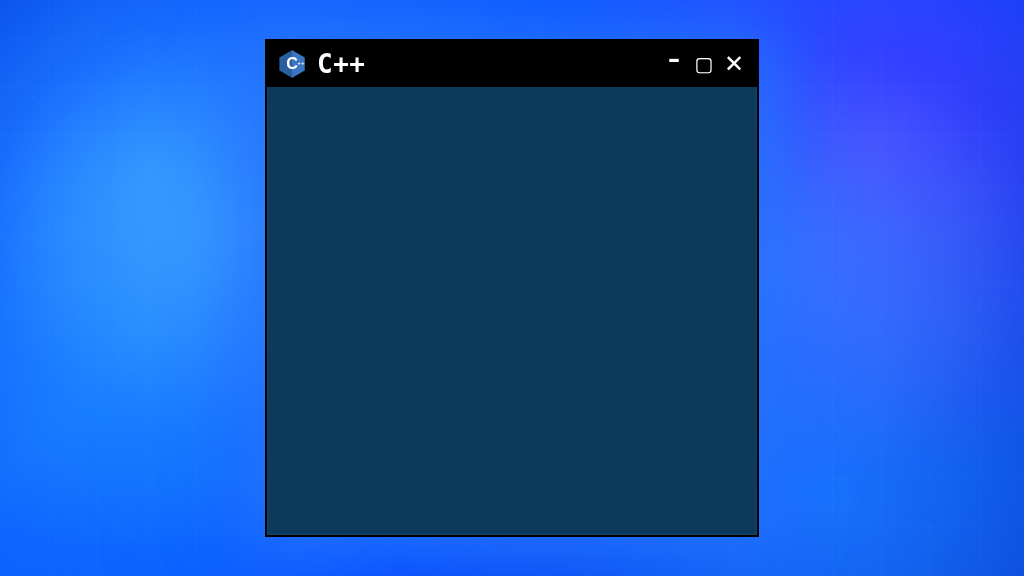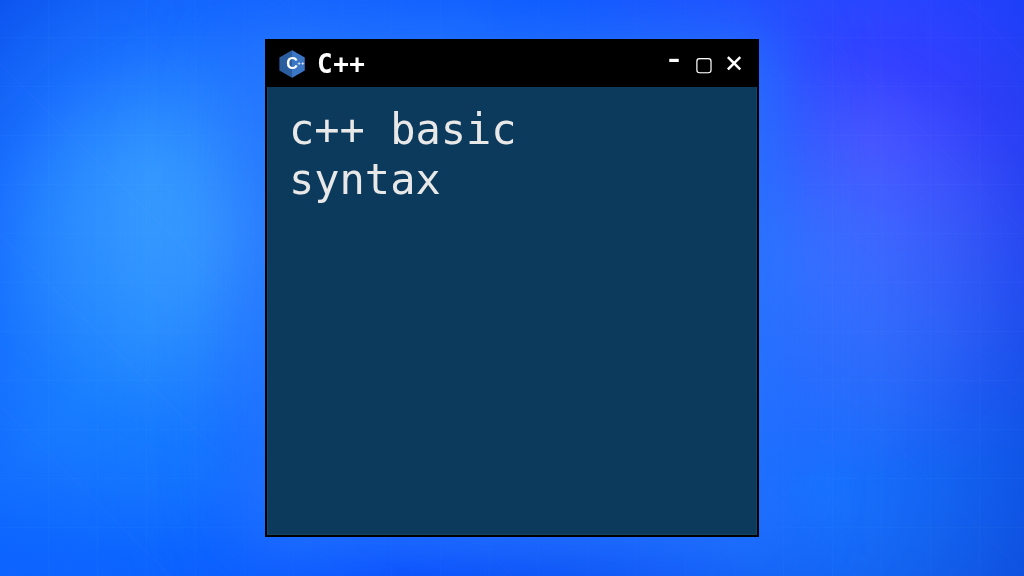--- a/index.html
+++ b/index.html
@@ -111,15 +111,13 @@
       </svg>
     </span>
     <span class="title-text">C++</span>
     <span class="spacer"></span>
     <div class="win-controls">
       <span class="win-btn min">–</span>
       <span class="win-btn max">▢</span>
       <span class="win-btn close">✕</span>
     </div>
   </div>
-  <div class="body-area">c++ basic
-syntax</div>
 </div>
 
 </body></html>

